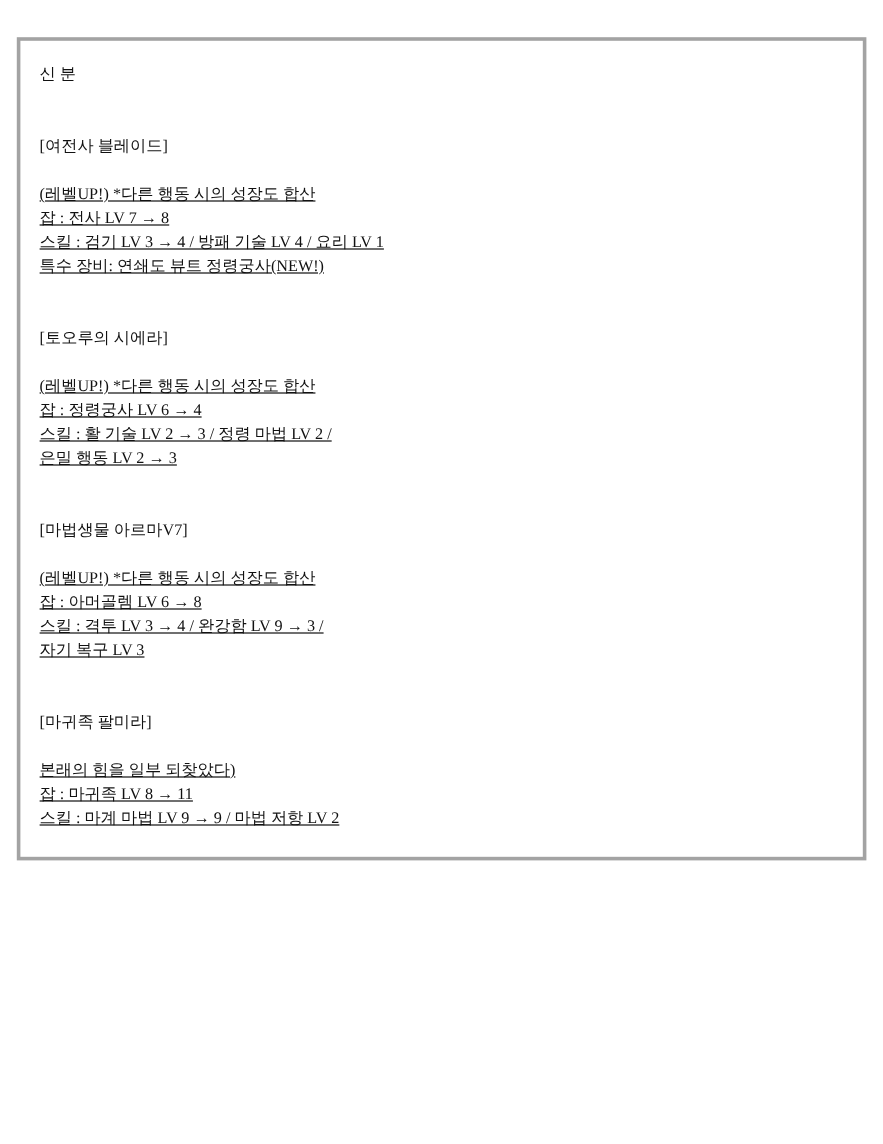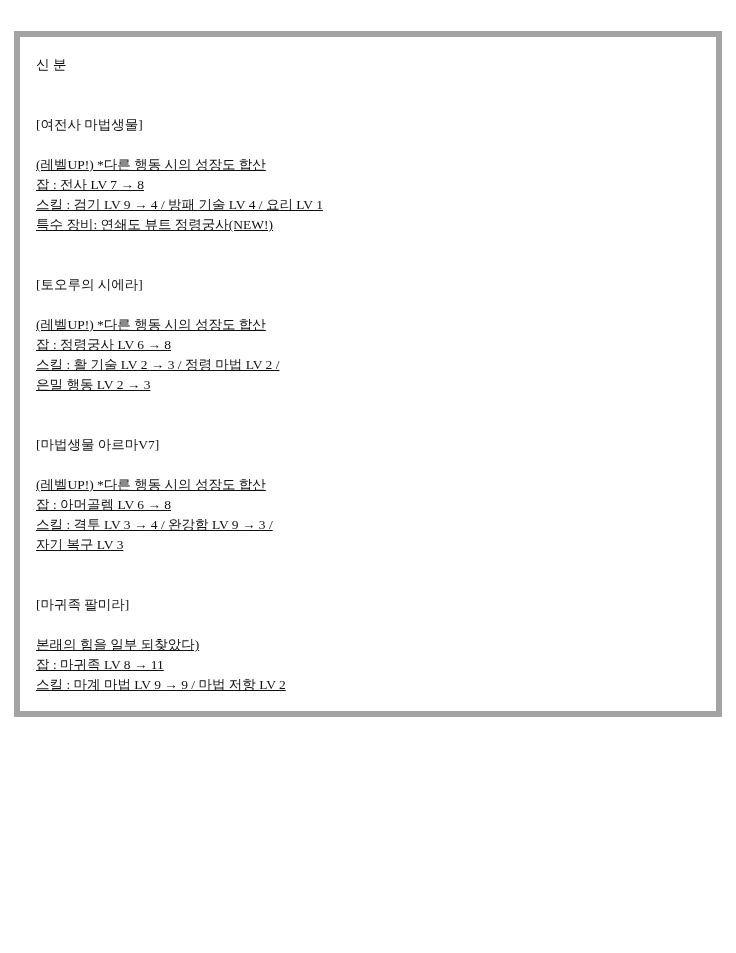--- a/index.html
+++ b/index.html
@@ -19,21 +19,21 @@
     height: 953px;
     background: #ffffff;
     overflow: hidden;
   }
   #doc-frame {
     position: absolute;
     left: 14px;
     top: 31px;
     width: 708px;
     height: 686px;
-    border: 6px solid #a3a3a3;
+    border: 3px solid #a3a3a3;
     box-sizing: border-box;
     background: #ffffff;
   }
   #doc-body {
     padding: 18px 0 0 8px;
   }
   .line {
     font-size: 13.5px;
     line-height: 20px;
     white-space: pre;
@@ -56,33 +56,33 @@
 <body>
 
 <div id="page">
   <div id="doc-frame">
     <div id="doc-body">
 
       <div class="heading">신 분</div>
       <div class="line blank"></div>
       <div class="line blank"></div>
 
-      <div class="heading">[여전사 마법생물]</div>
+      <div class="heading">[여전사 블레이드]</div>
       <div class="line blank"></div>
       <div class="line">(레벨UP!) *다른 행동 시의 성장도 합산</div>
       <div class="line">잡 : 전사 LV 7 → 8</div>
-      <div class="line">스킬 : 검기 LV 9 → 4 / 방패 기술 LV 4 / 요리 LV 1</div>
+      <div class="line">스킬 : 검기 LV 3 → 4 / 방패 기술 LV 4 / 요리 LV 1</div>
       <div class="line">특수 장비: 연쇄도 뷰트 정령궁사(NEW!)</div>
       <div class="line blank"></div>
       <div class="line blank"></div>
 
       <div class="heading">[토오루의 시에라]</div>
       <div class="line blank"></div>
       <div class="line">(레벨UP!) *다른 행동 시의 성장도 합산</div>
-      <div class="line">잡 : 정령궁사 LV 6 → 8</div>
+      <div class="line">잡 : 정령궁사 LV 6 → 4</div>
       <div class="line">스킬 : 활 기술 LV 2 → 3 / 정령 마법 LV 2 /</div>
       <div class="line">은밀 행동 LV 2 → 3</div>
       <div class="line blank"></div>
       <div class="line blank"></div>
 
       <div class="heading">[마법생물 아르마V7]</div>
       <div class="line blank"></div>
       <div class="line">(레벨UP!) *다른 행동 시의 성장도 합산</div>
       <div class="line">잡 : 아머골렘 LV 6 → 8</div>
       <div class="line">스킬 : 격투 LV 3 → 4 / 완강함 LV 9 → 3 /</div>

